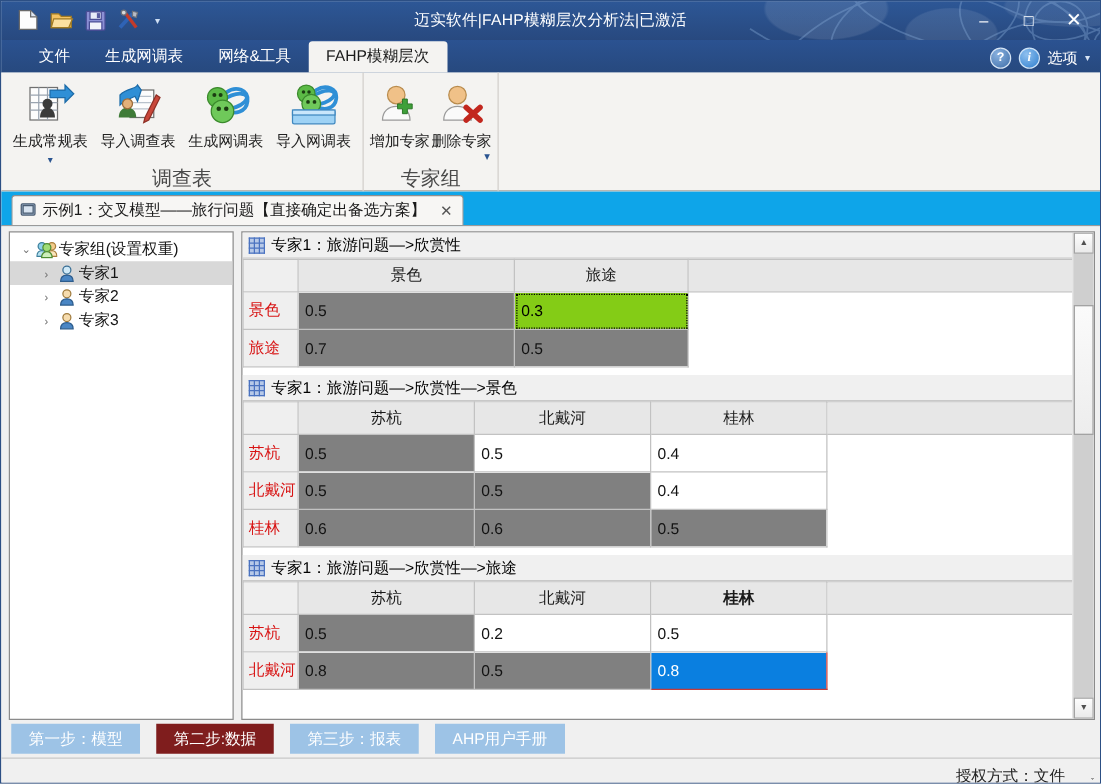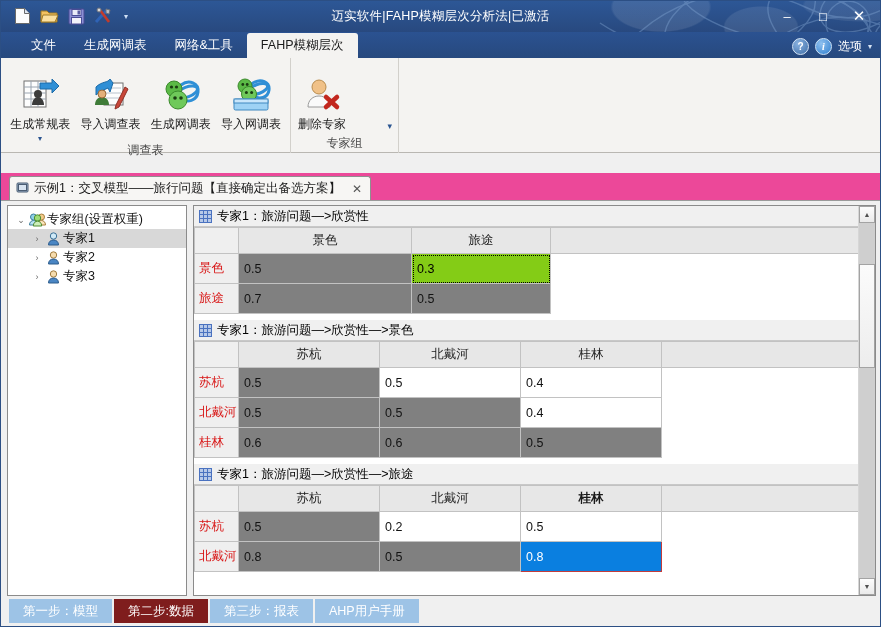--- a/index.html
+++ b/index.html
@@ -154,27 +154,27 @@
     height: 95px;
     display: flex;
     flex-direction: column;
     border-right: 1px solid #d2d0cb;
     box-sizing: border-box;
   }
   .rgroup-items {
     flex: 1;
     display: flex;
     align-items: flex-start;
-    padding: 14px 4px 0 4px;
+    padding: 3px 4px 0 4px;
   }
   .rgroup-label {
     height: 17px;
     line-height: 15px;
     text-align: center;
-    font-size: 12px;
+    font-size: 16px;
     color: #4a4a4a;
   }
   .rbtn {
     width: 72px;
     padding-top: 3px;
     display: flex;
     flex-direction: column;
     align-items: center;
     gap: 1px;
   }
@@ -196,27 +196,26 @@
   .ribbon-dd-right {
     position: absolute;
     right: 6px; bottom: 22px;
     font-size: 9px;
     color: #2a5490;
   }
 
   
   .doc-strip {
     height: 28px;
-    background: #ec4899;
+    background: #0ea5e9;
     display: flex;
     align-items: flex-end;
     padding-left: 8px;
     box-sizing: border-box;
     border-bottom: 1px solid #9a9a9a;
-    margin-top: 20px;
   }
   .doc-tab {
     height: 24px;
     display: flex;
     align-items: center;
     gap: 5px;
     padding: 0 8px 0 6px;
     background: #f7f6f4;
     border: 1px solid #8f8f8f;
     border-bottom: none;
@@ -390,21 +389,21 @@
     border: 1px solid #a3a3a3;
     box-sizing: border-box;
   }
 
   
   .steps {
     height: 30px;
     background: #f0f0f0;
     display: flex;
     align-items: center;
-    gap: 2px;
+    gap: 13px;
     padding-left: 8px;
     box-sizing: border-box;
   }
   .step {
     height: 24px;
     line-height: 24px;
     padding: 0 14px;
     background: #9dc3e6;
     color: #ffffff;
     font-size: 12.5px;
@@ -587,20 +586,30 @@
       <div class="rgroup-label">调查表</div>
     </div>
 
     <div class="rgroup" style="width:108px">
       <div class="rgroup-items">
         <div class="rbtn" style="width:54px">
           <div class="rbtn-ico">
             <svg width="40" height="40" viewBox="0 0 40 40">
               <circle cx="17" cy="12" r="7" fill="#f0c188" stroke="#b98c4e"></circle>
               <path d="M6 32c0-7 5-11 11-11s11 4 11 11z" fill="#fafafa" stroke="#9a9a9a"></path>
+              <path d="M27 22h5v-5h5v5h5v5h-5v5h-5v-5h-5z" transform="translate(-3 2) scale(0.78)" fill="#3fa03a" stroke="#2a7427"></path>
+            </svg>
+          </div>
+          <div class="rbtn-label">增加专家</div>
+        </div>
+        <div class="rbtn" style="width:54px">
+          <div class="rbtn-ico">
+            <svg width="40" height="40" viewBox="0 0 40 40">
+              <circle cx="17" cy="12" r="7" fill="#f0c188" stroke="#b98c4e"></circle>
+              <path d="M6 32c0-7 5-11 11-11s11 4 11 11z" fill="#fafafa" stroke="#9a9a9a"></path>
               <g stroke="#c2271e" stroke-width="4.5" stroke-linecap="round">
                 <path d="M24 22 L35 32"></path>
                   <path d="M35 22 L24 32"></path>
               </g>
             </svg>
           </div>
           <div class="rbtn-label">删除专家</div>
         </div>
       </div>
       <div class="rgroup-label">专家组</div>

